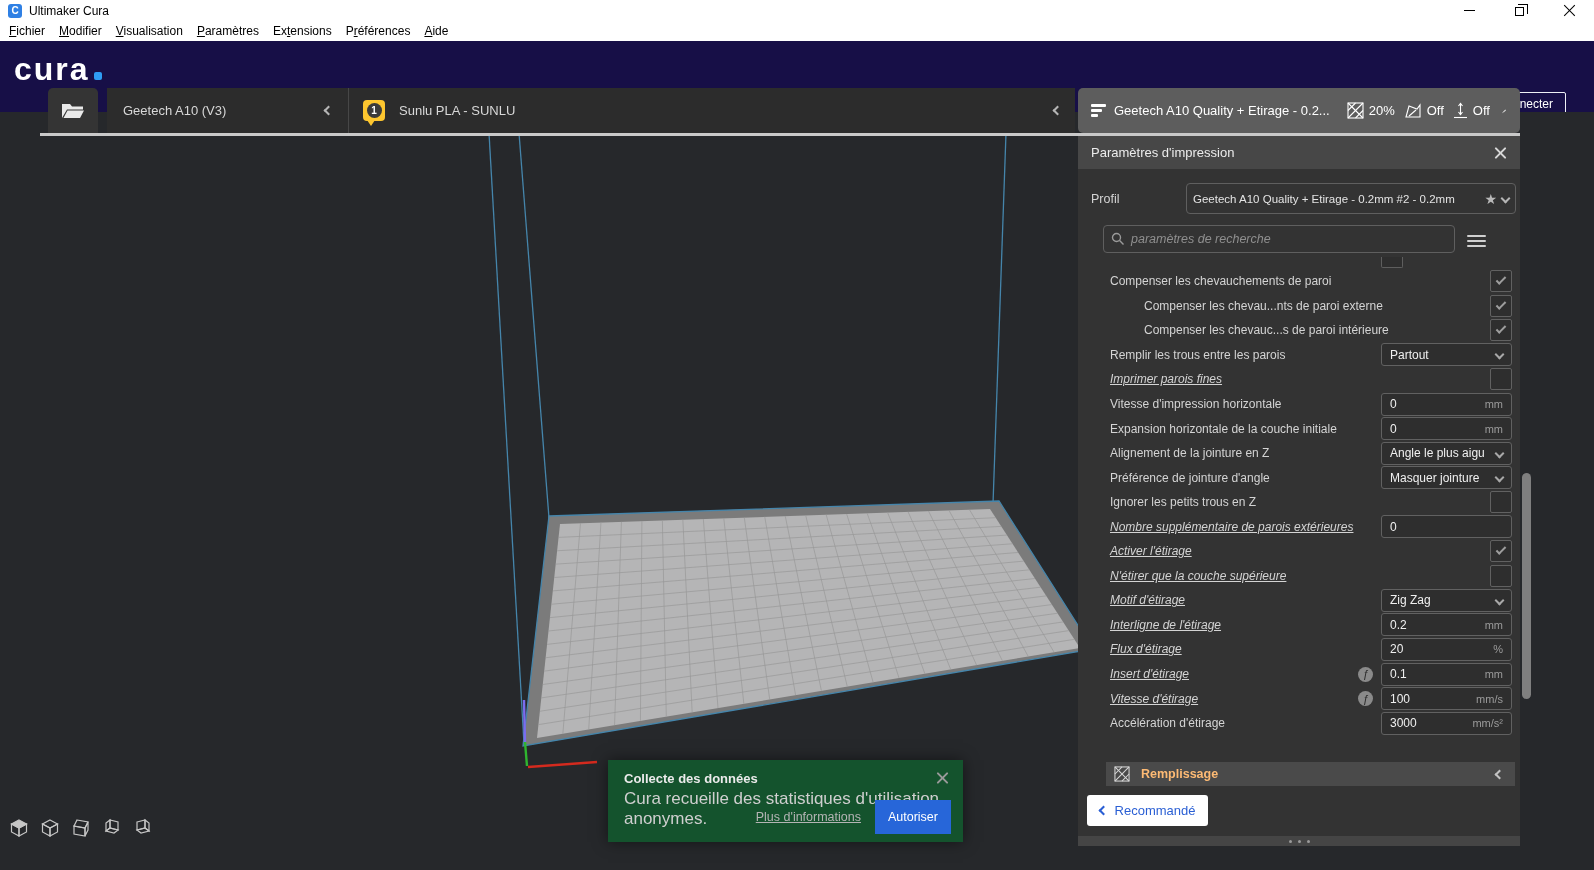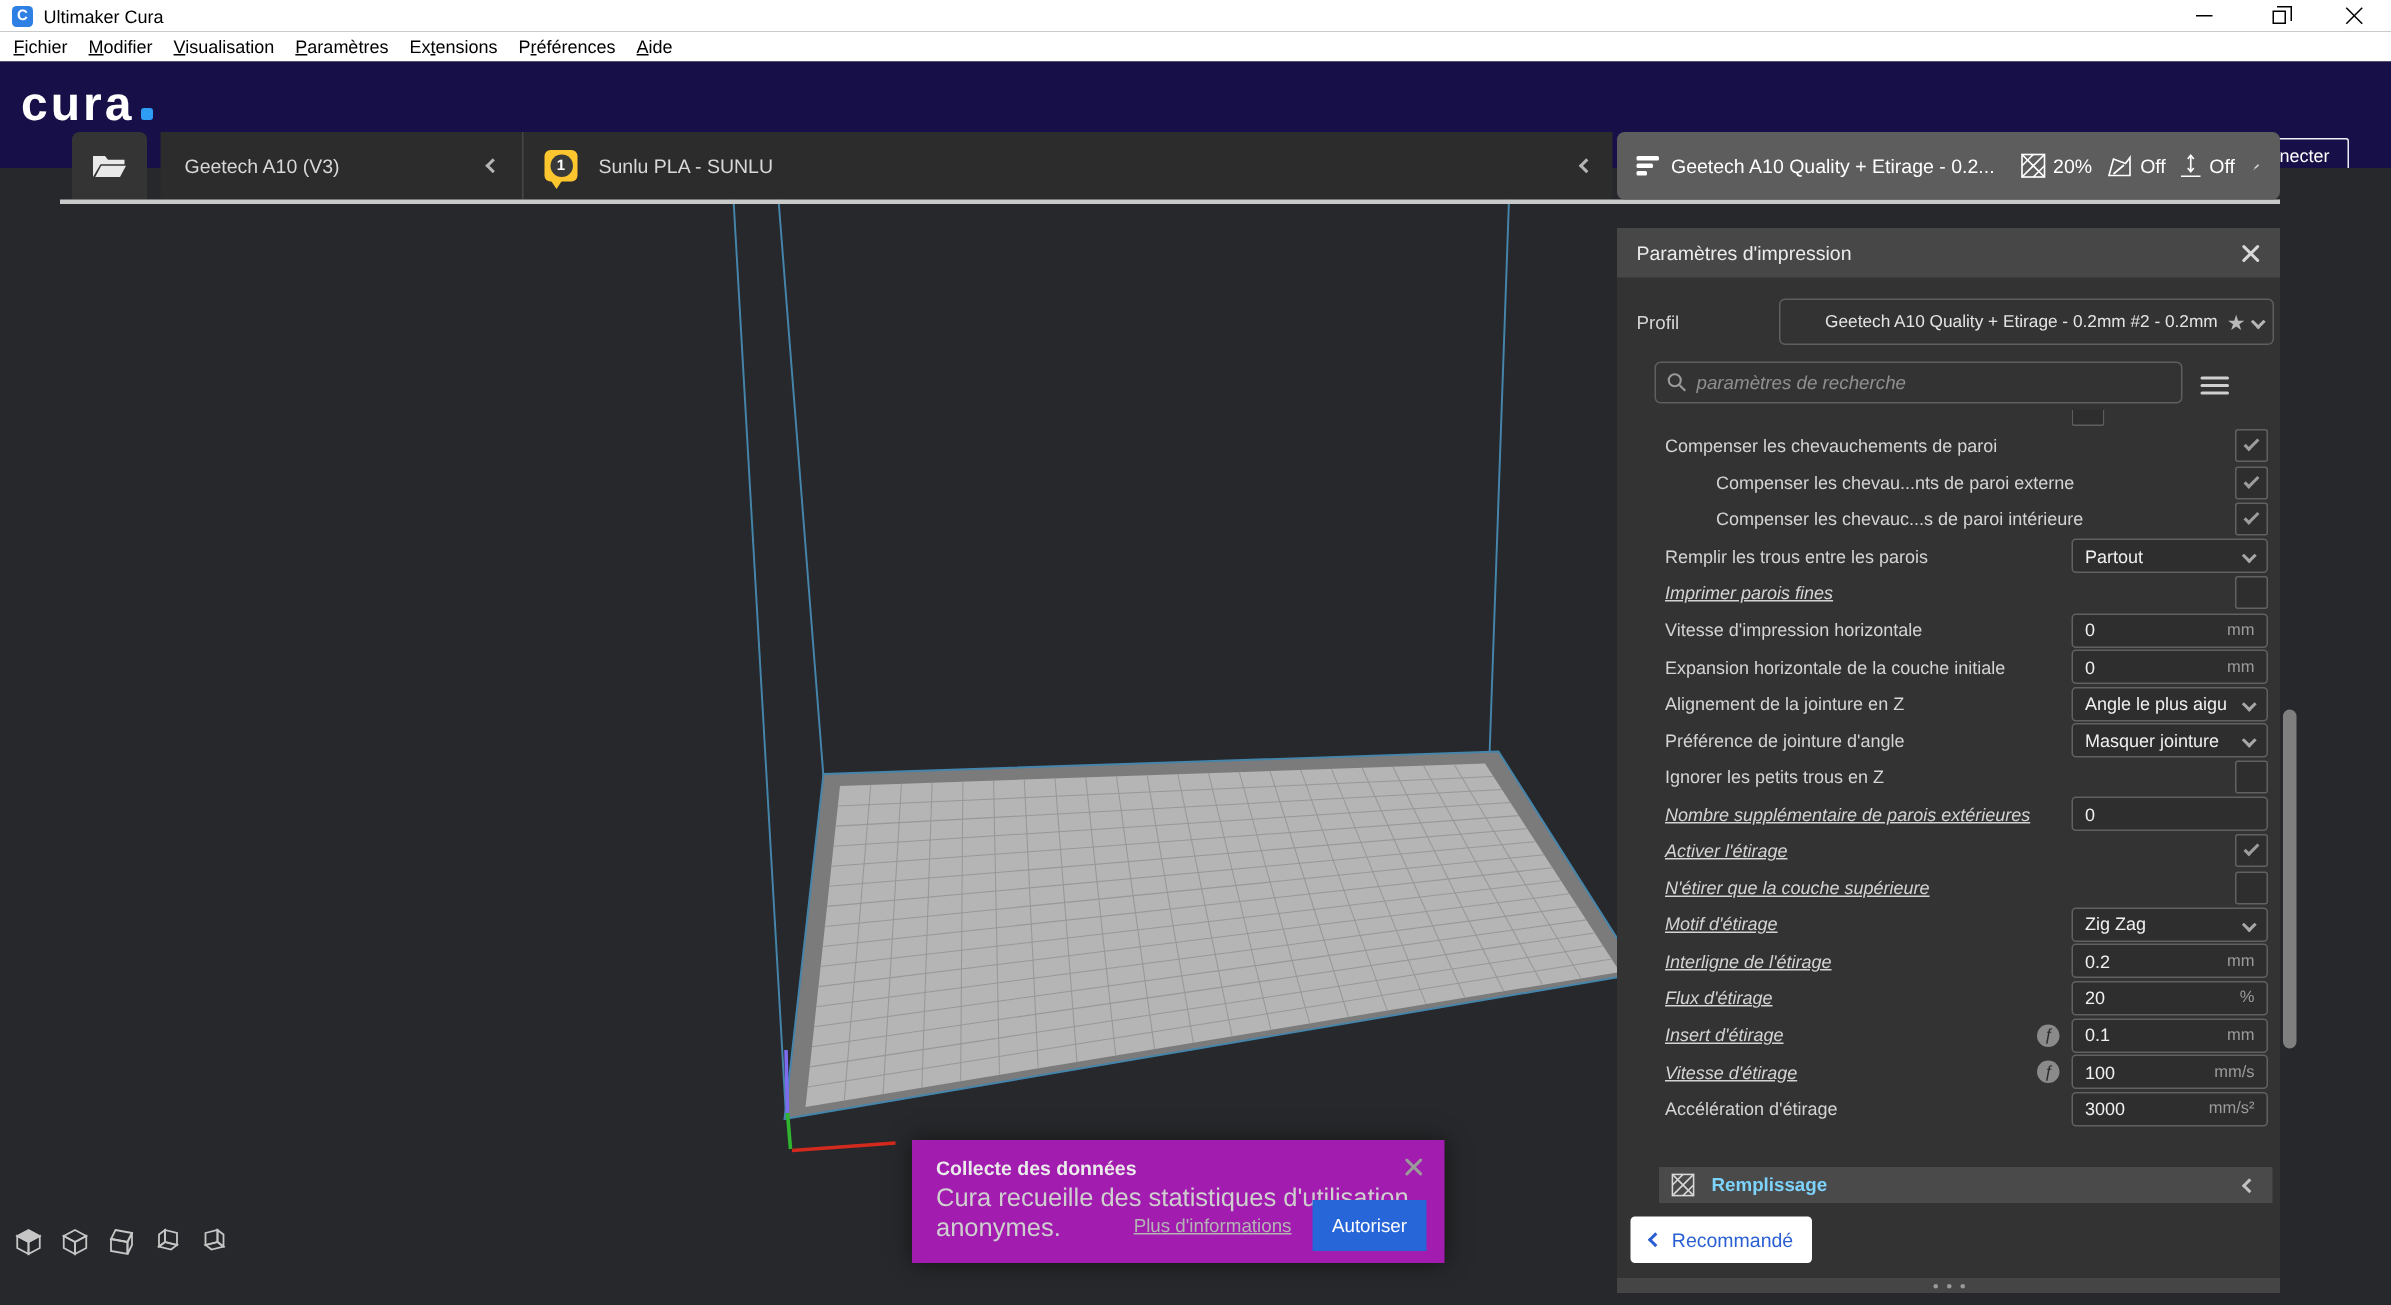--- a/index.html
+++ b/index.html
@@ -51,21 +51,21 @@
   .badge:after { content:""; position:absolute; left:4px; bottom:-5px; border-left:4px solid transparent; border-right:4px solid transparent; border-top:6px solid #fdc62f; }
   .badge-core { width:15px; height:15px; border-radius:50%; background:#3a3a3a; color:#fff; font-size:10px; font-weight:bold; display:flex; align-items:center; justify-content:center; }
 
   
   .summary { position:absolute; left:1078px; top:88px; width:442px; height:45px; background:#5d5d5d; border-radius:5px; display:flex; align-items:center; color:#fff; font-size:13px; padding:0 13px; }
   .summary .name { margin:0 8px; white-space:nowrap; }
   .sum-item { display:flex; align-items:center; gap:5px; margin-left:9px; }
   .bars span { display:block; height:2.5px; background:#fff; border-radius:1px; margin:2.5px 0; }
 
   
-  .panel { position:absolute; left:1078px; top:152px; width:442px; height:710px; background:#333333; color:#d4d4d4;text-align:right; }
+  .panel { position:absolute; left:1078px; top:136px; width:442px; height:710px; background:#333333; color:#d4d4d4; }
   .panel-header { height:33px; background:#474747; display:flex; align-items:center; padding:0 13px; color:#ececec; font-size:13px; }
   .xcross { position:relative; width:13px; height:13px; }
   .xcross:before,.xcross:after { content:""; position:absolute; left:-1px; top:6px; width:15px; height:2px; background:#d8d8d8; border-radius:1px; }
   .xcross:before{ transform:rotate(45deg);} .xcross:after{ transform:rotate(-45deg);}
   .panel-header .xcross { margin-left:auto; }
   .profile-label { position:absolute; left:13px; top:56px; font-size:12.5px; }
   .profile-select { position:absolute; left:108px; top:47px; width:330px; height:31px; border:1px solid #5f5f5f; border-radius:4px; display:flex; align-items:center; font-size:11.5px; color:#e4e4e4; padding:0 6px; }
   .profile-select .val { flex:1; white-space:nowrap; overflow:hidden; }
   .star { color:#b9b9b9; font-size:14px; margin:0 5px 0 6px; }
   .searchbox { position:absolute; left:25px; top:89px; width:352px; height:28px; border:1px solid #5f5f5f; border-radius:4px; display:flex; align-items:center; padding:0 7px; }
@@ -79,31 +79,31 @@
   .srow.indent { padding-left:66px; }
   .srow.it .lbl { font-style:italic;text-decoration:underline; }
   .ctrl { position:absolute; right:8px; display:flex; align-items:center; }
   .cbox { width:22px; height:22px; border:1px solid #616161; background:#2e2e2e; border-radius:2px; display:flex; align-items:center; justify-content:center; }
   .checkmark { width:10px; height:5px; border-left:2px solid #9d9d9d; border-bottom:2px solid #9d9d9d; transform:rotate(-45deg); margin-top:-3px; }
   .field { width:131px; height:23px; border:1px solid #616161; background:#2e2e2e; border-radius:3px; display:flex; align-items:center; padding:0 8px; font-size:12px; color:#f0f0f0; }
   .field .unit { margin-left:auto; color:#9b9b9b; font-size:11px; }
   .field .chev { margin-left:auto; border-color:#a8a8a8; }
   .fxicon { position:absolute; right:147px; width:15px; height:15px; border-radius:50%; background:#8a8a8a; color:#2b2b2b; font-size:11px; font-style:italic; display:flex; align-items:center; justify-content:center; }
 
-  .section-bar { position:absolute; left:28px; top:626px; width:409px; height:24px; background:#4a4a4a; display:flex; align-items:center; color:#7dd3fc; font-weight:bold; font-size:12.5px; }
+  .section-bar { position:absolute; left:28px; top:626px; width:409px; height:24px; background:#4a4a4a; display:flex; align-items:center; color:#fdba74; font-weight:bold; font-size:12.5px; }
   .section-bar svg { margin:0 11px 0 8px; }
   .section-bar .chev { margin-left:auto; margin-right:12px; border-color:#c2c2c2; }
   .mode-btn { position:absolute; left:9px; top:659px; width:121px; height:31px; background:#ffffff; border-radius:3px; display:flex; align-items:center; justify-content:center; gap:8px; color:#2a5fd4; font-size:13px; }
   .mode-btn .chev { border-color:#2a5fd4; border-width:2px; }
   .drag-bar { position:absolute; left:0; top:700px; width:442px; height:10px; background:#454545; display:flex; align-items:center; justify-content:center; gap:6px; }
   .drag-bar i { width:3px; height:3px; border-radius:50%; background:#9a9a9a; }
   .scroll-thumb { position:absolute; left:1522px; top:473px; width:9px; height:226px; background:#7f7f7f; border-radius:4.5px; }
 
   
-  .dialog { position:absolute; left:608px; top:760px; width:355px; height:82px; background:#a21caf; box-shadow:0 0 14px rgba(0,0,0,.5); color:#cfcfcf; }
+  .dialog { position:absolute; left:608px; top:760px; width:355px; height:82px; background:#14532d; box-shadow:0 0 14px rgba(0,0,0,.5); color:#cfcfcf; }
   .dialog .ttl { font-weight:bold; font-size:13px; color:#ebebeb; padding:11px 16px 3px; }
   .dialog .msg { font-size:17px; padding:0 16px; }
   .dialog .xcross { position:absolute; right:14px; top:11px; }
   .dialog .xcross:before,.dialog .xcross:after { background:#9a9a9a; }
   .dialog .foot { position:absolute; right:12px; bottom:8px; display:flex; align-items:center; gap:14px; }
   .dialog .lnk { color:#b4b4b4; font-size:12.5px; text-decoration:underline; }
   .dialog .okbtn { background:#2766d9; color:#fff; font-size:12.5px; padding:10px 13px; }
 </style>
 </head>
 <body>

